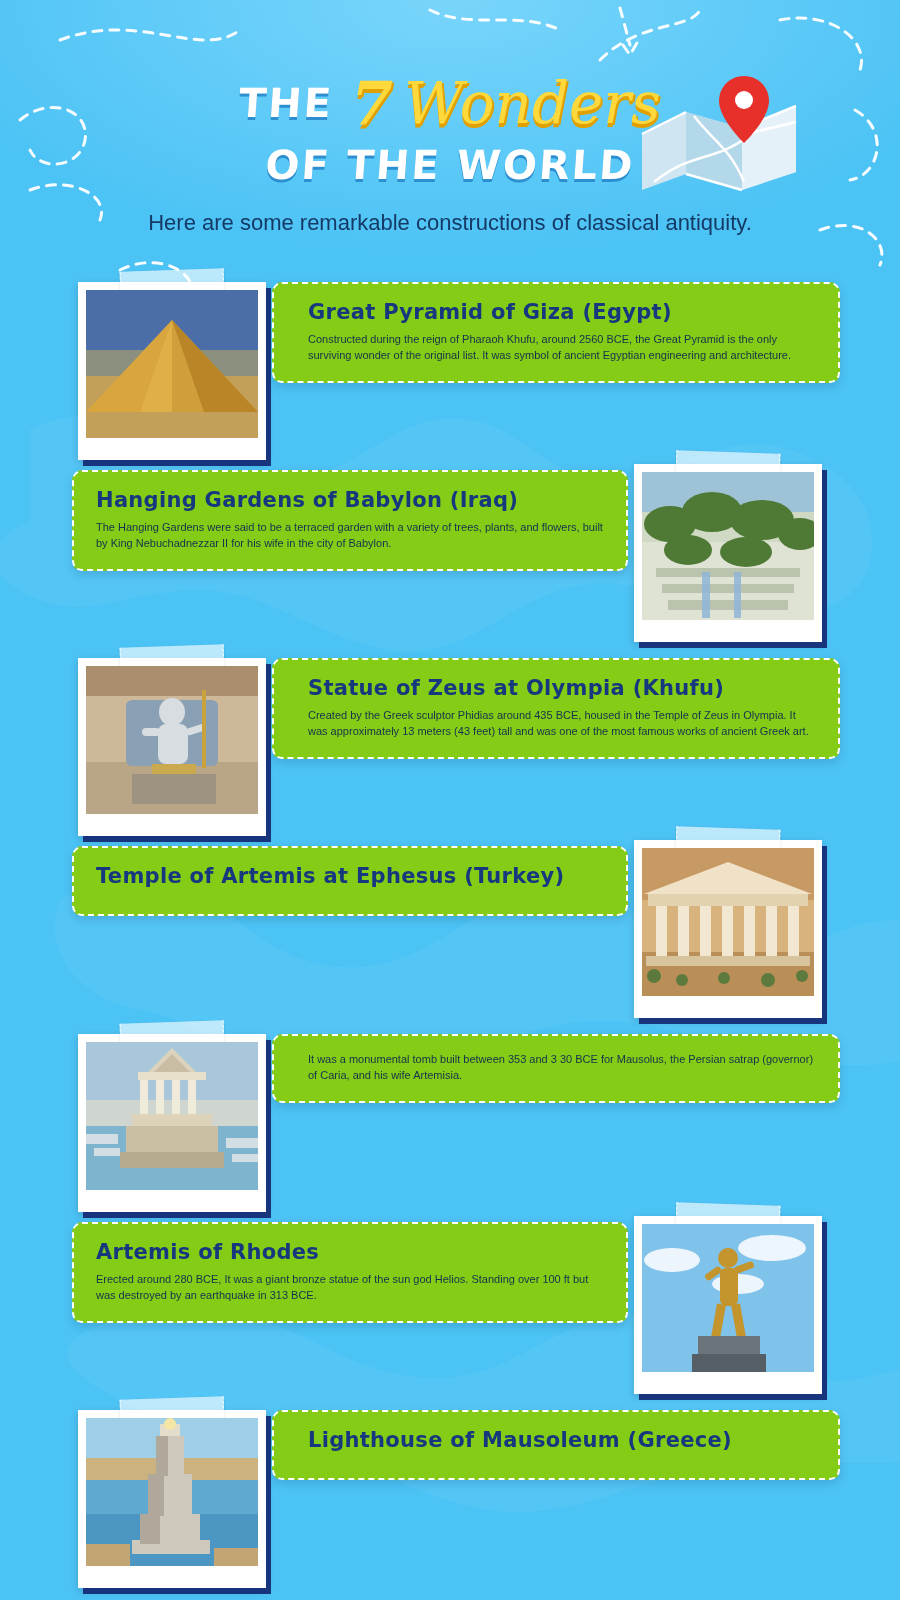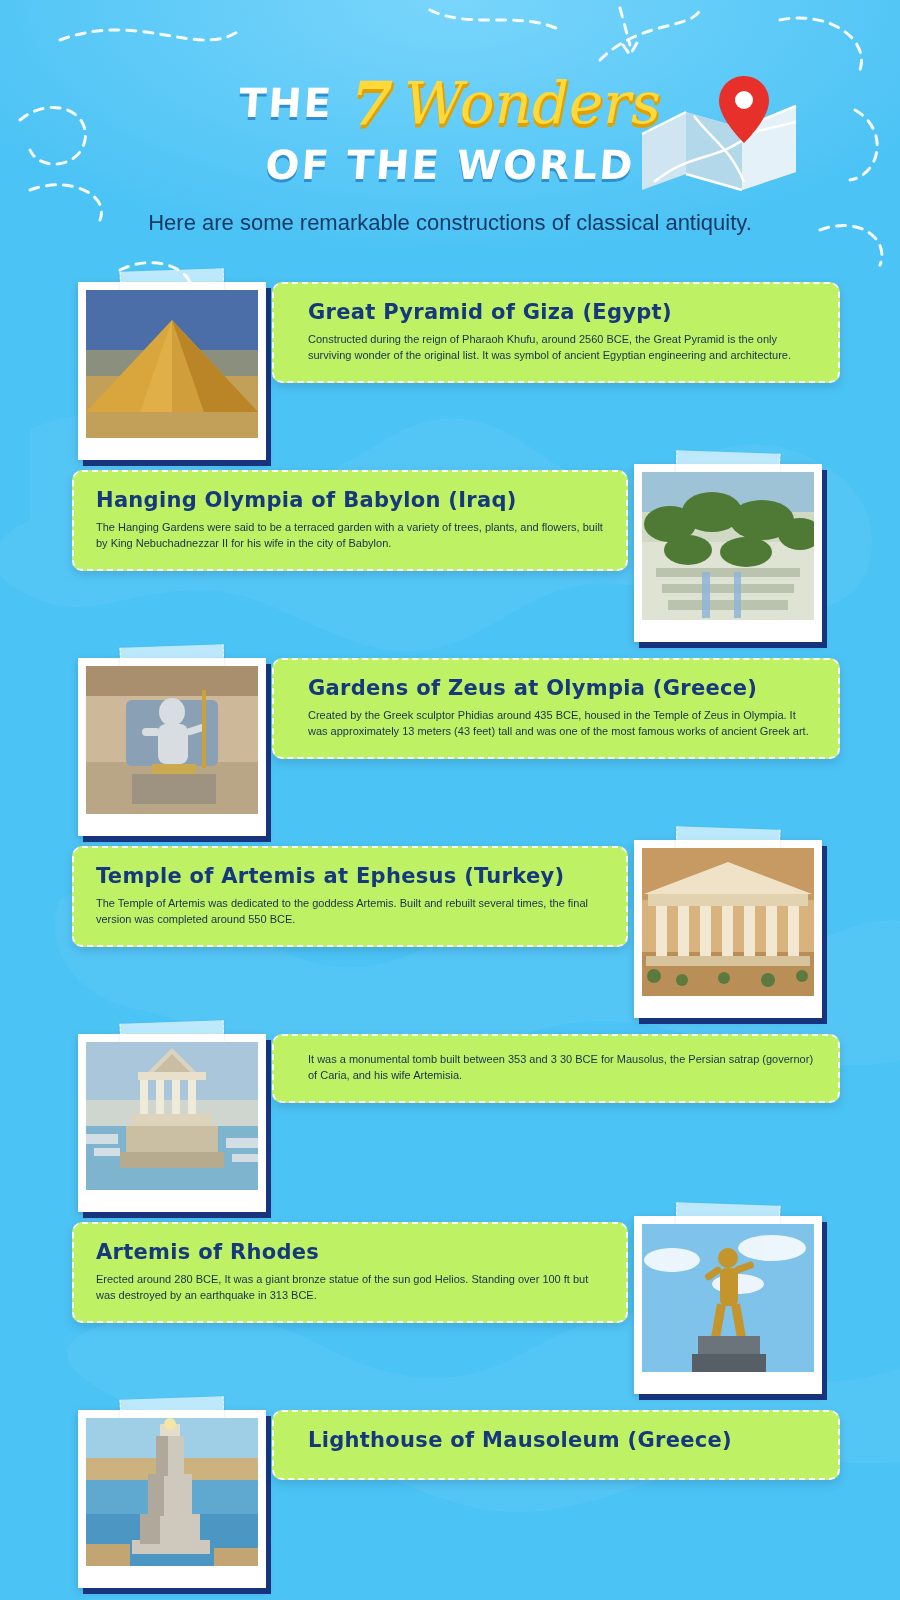--- a/index.html
+++ b/index.html
@@ -107,21 +107,21 @@
     margin-top: 34px;
   }
   .card {
     position: relative;
     height: 178px;
     margin-bottom: 10px;
   }
   .panel {
     position: absolute;
     top: 12px;
-    background: #bef264;
+    background: #84cc16;
     border: 2px dashed #ffffff;
     border-radius: 10px;
     box-shadow: 0 4px 10px rgba(16,60,100,.18);
     padding: 16px 22px 18px 22px;
   }
   .card.left-img .panel { left: 272px; right: 60px; }
   .card.right-img .panel { left: 72px; right: 272px; }
 
   .c-title {
     font-family: "DejaVu Sans", sans-serif;
@@ -272,21 +272,21 @@
               <rect x="26" y="128" width="120" height="10"></rect>
             </g>
             <g fill="#8fb6d8" opacity="0.85">
               <rect x="60" y="100" width="8" height="46"></rect>
               <rect x="92" y="100" width="7" height="46"></rect>
             </g>
           </svg>
         </div>
       </div>
       <div class="panel">
-        <div class="c-title">Hanging Olympia of Babylon (Iraq)</div>
+        <div class="c-title">Hanging Gardens of Babylon (Iraq)</div>
         <div class="c-body">The Hanging Gardens were said to be a terraced garden with a variety of trees, plants, and flowers, built by King Nebuchadnezzar II for his wife in the city of Babylon.</div>
       </div>
     </div>
 
     <div class="card left-img">
       <div class="photo">
         <div class="tape"></div>
         <div class="img">
           <svg width="100%" height="100%" viewBox="0 0 172 148" preserveAspectRatio="none">
             <rect width="172" height="148" fill="#cdb89a"></rect>
@@ -303,21 +303,21 @@
             </g>
             <rect x="116" y="24" width="4" height="78" fill="#c9a23c"></rect>
             <g fill="#caa94f">
               <rect x="66" y="98" width="44" height="10"></rect>
             </g>
             <rect x="46" y="108" width="84" height="30" fill="#9e9281"></rect>
           </svg>
         </div>
       </div>
       <div class="panel">
-        <div class="c-title">Gardens of Zeus at Olympia (Greece)</div>
+        <div class="c-title">Statue of Zeus at Olympia (Khufu)</div>
         <div class="c-body">Created by the Greek sculptor Phidias around 435 BCE, housed in the Temple of Zeus in Olympia. It was approximately 13 meters (43 feet) tall and was one of the most famous works of ancient Greek art.</div>
       </div>
     </div>
 
     <div class="card right-img">
       <div class="photo">
         <div class="tape"></div>
         <div class="img">
           <svg width="100%" height="100%" viewBox="0 0 172 148" preserveAspectRatio="none">
             <rect width="172" height="148" fill="#d9b37e"></rect>
@@ -340,21 +340,20 @@
                 <circle cx="40" cy="132" r="6"></circle>
               <circle cx="82" cy="130" r="6"></circle>
                 <circle cx="126" cy="132" r="7"></circle>
               <circle cx="160" cy="128" r="6"></circle>
             </g>
           </svg>
         </div>
       </div>
       <div class="panel">
         <div class="c-title">Temple of Artemis at Ephesus (Turkey)</div>
-        <div class="c-body">The Temple of Artemis was dedicated to the goddess Artemis. Built and rebuilt several times, the final version was completed around 550 BCE.</div>
       </div>
     </div>
 
     <div class="card left-img">
       <div class="photo">
         <div class="tape"></div>
         <div class="img">
           <svg width="100%" height="100%" viewBox="0 0 172 148" preserveAspectRatio="none">
             <rect width="172" height="70" fill="#a9c6da"></rect>
             <rect y="58" width="172" height="30" fill="#cfd6d0"></rect>

